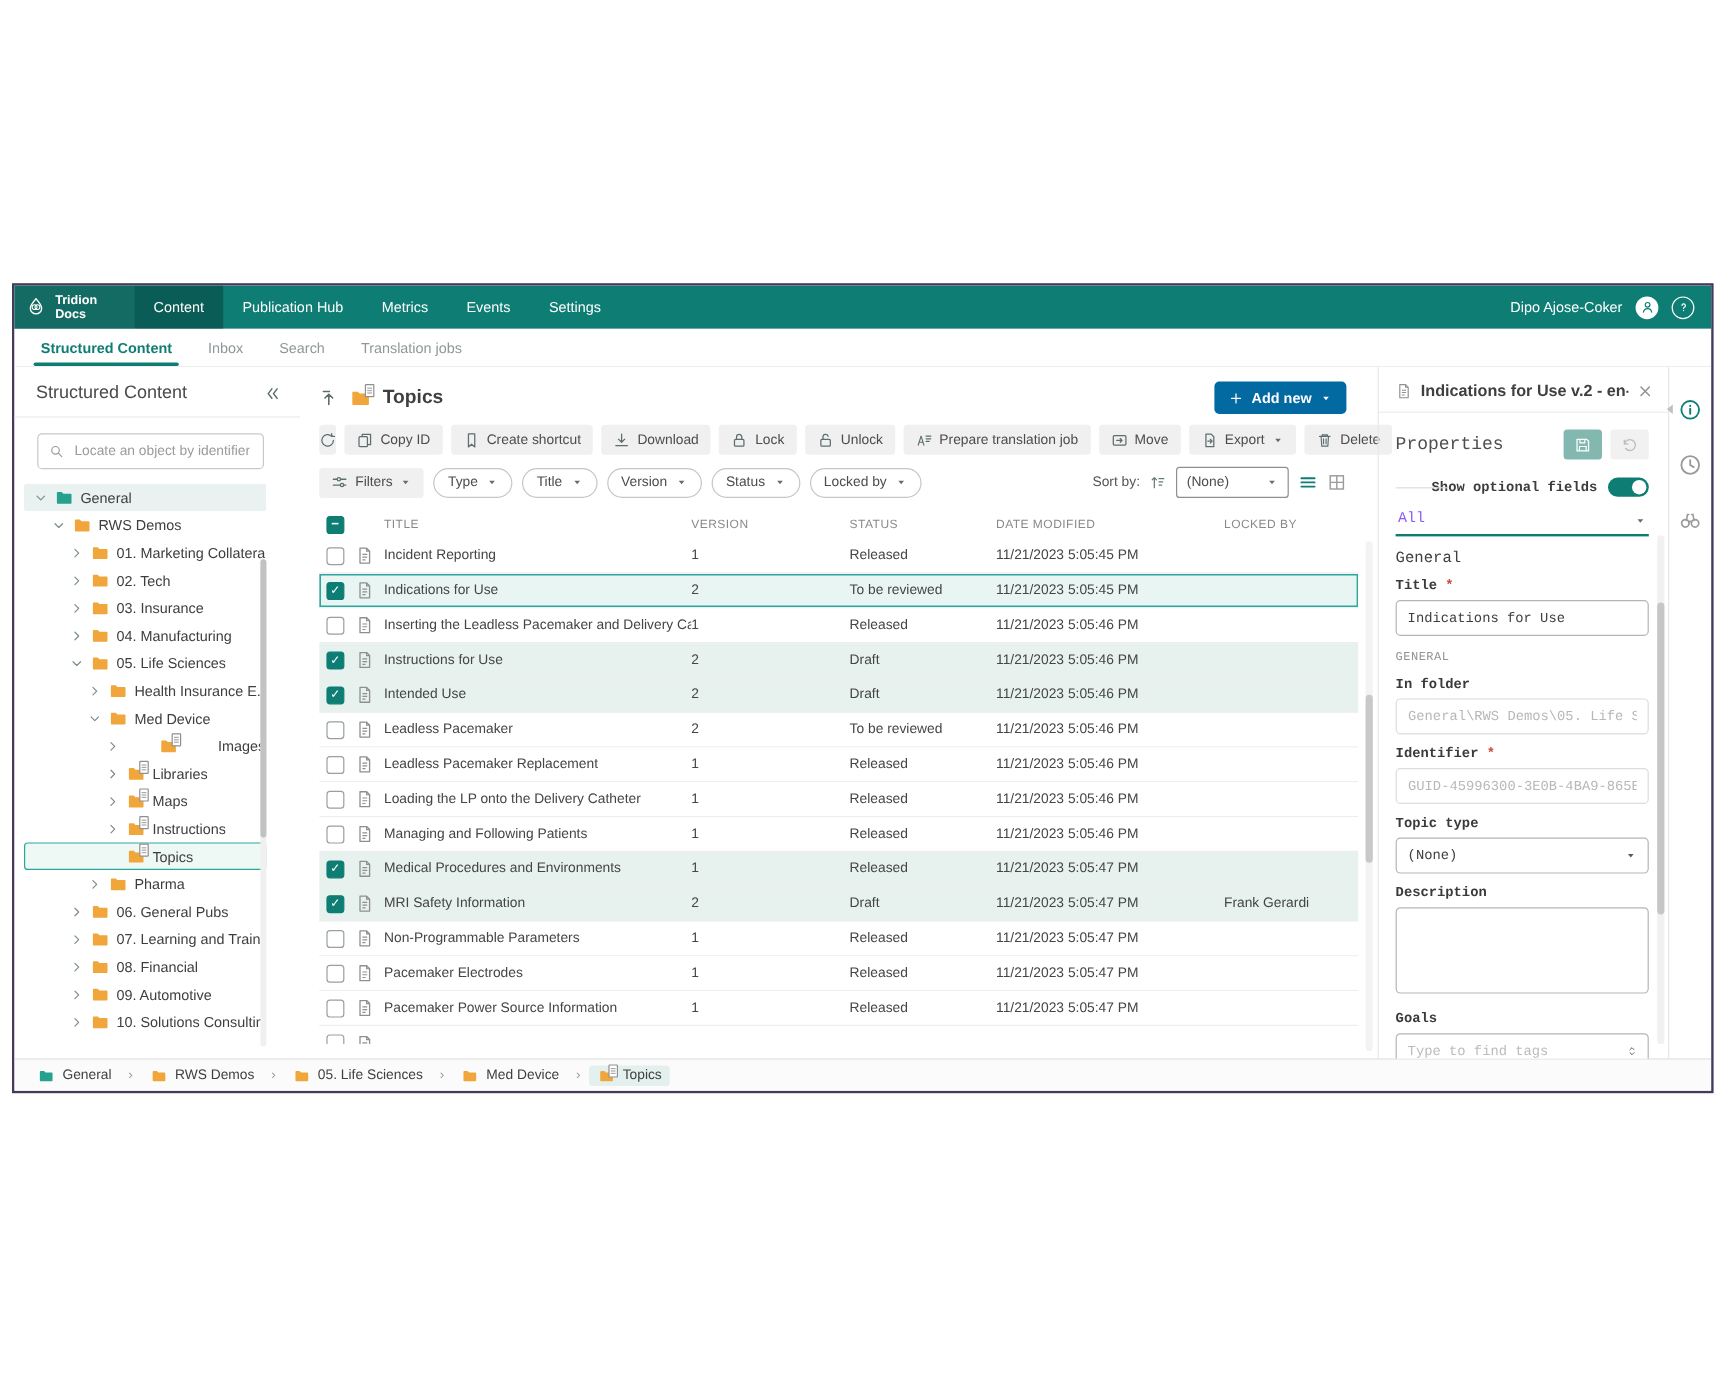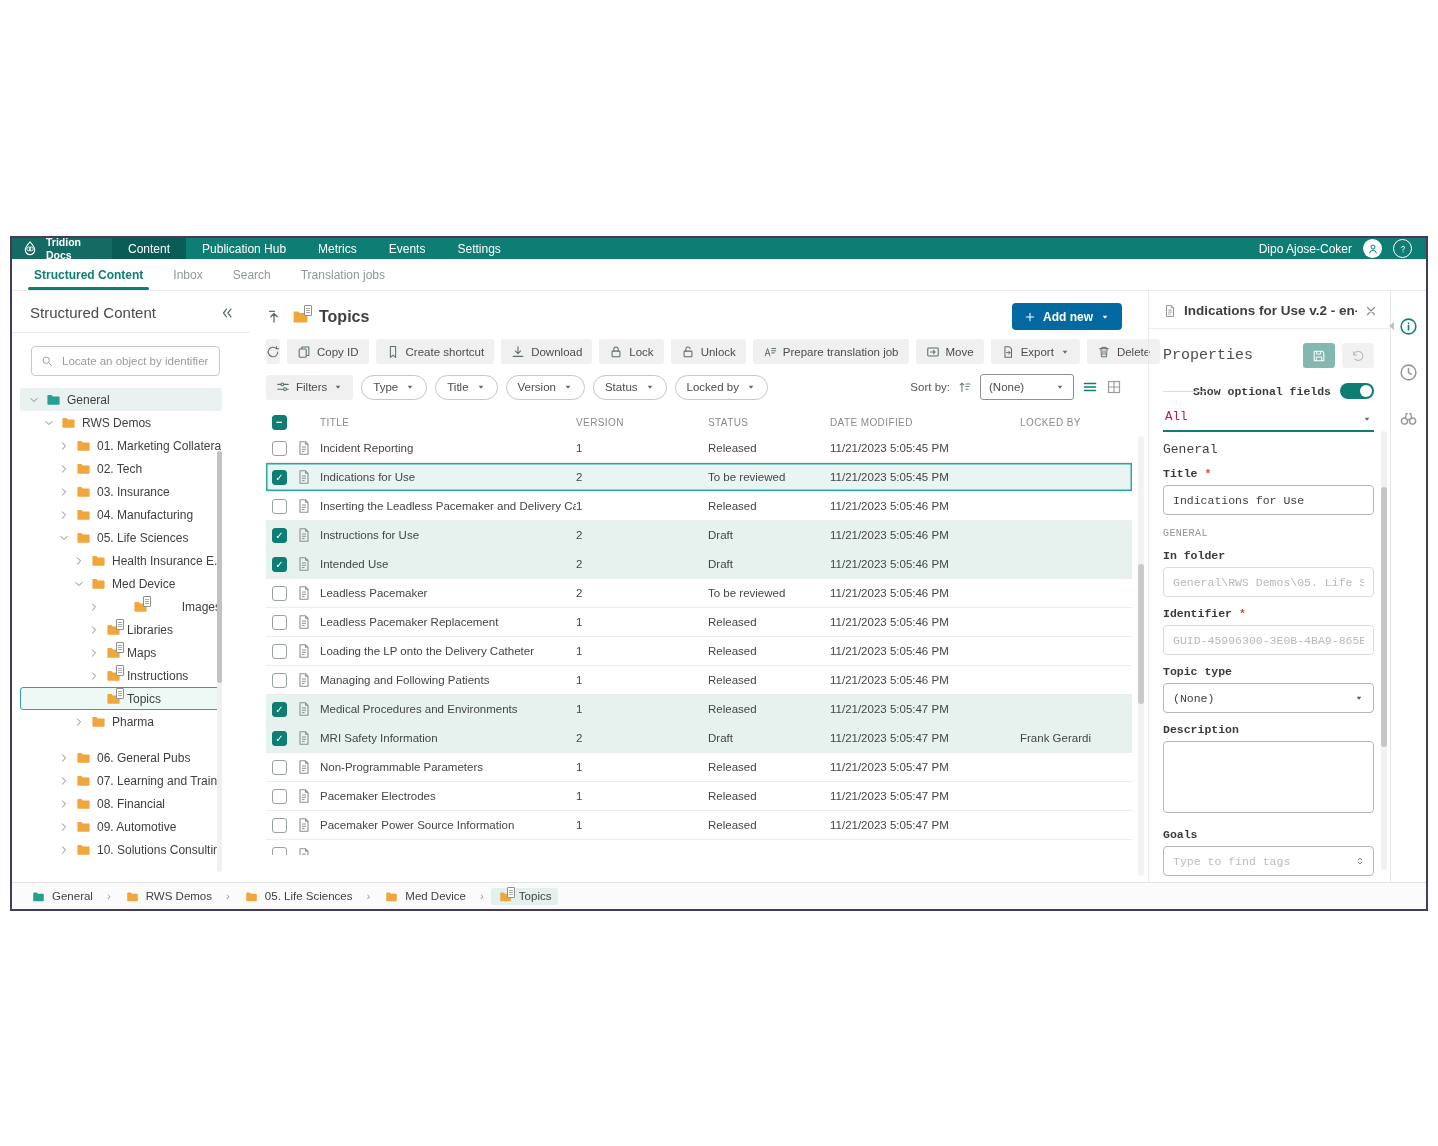--- a/index.html
+++ b/index.html
@@ -8,21 +8,21 @@
   .app{position:absolute;left:10px;top:236px;width:1418px;height:675px;border:2px solid #453a5b;display:flex;flex-direction:column;background:#fff;overflow:hidden;}
 
   
   .ic{width:14px;height:14px;display:block;flex:none;}
   .ic10{width:10px;height:10px;display:block;flex:none;}
   .ic12{width:12px;height:12px;display:block;flex:none;}
   .ic16{width:16px;height:16px;display:block;flex:none;}
   .ic18{width:18px;height:18px;display:block;flex:none;}
 
   
-  .navbar{height:21px;background:#0e7d74;color:#fff;display:flex;align-items:stretch;flex:none;}
+  .navbar{height:36px;background:#0e7d74;color:#fff;display:flex;align-items:stretch;flex:none;}
   .brand{width:100px;background:#136b63;display:flex;align-items:center;gap:7px;padding:0 9px;flex:none;}
   .brand-text{font-size:10.5px;line-height:1.15;font-weight:700;}
   .nav-tabs{display:flex;align-items:stretch;}
   .nav-tab{display:flex;align-items:center;padding:0 16px;font-size:12px;cursor:pointer;}
   .nav-tab.active{background:#0a5d56;}
   .nav-right{margin-left:auto;display:flex;align-items:center;gap:11px;padding-right:14px;}
   .nav-user{font-size:12px;}
   .nav-circle{width:19px;height:19px;border-radius:50%;display:flex;align-items:center;justify-content:center;color:#fff;}
   .nav-circle.filled{background:#fff;color:#0e7d74;}
   .nav-circle.ring{border:1.3px solid #fff;}
@@ -110,21 +110,21 @@
   .p-body{flex:1;min-height:0;padding:8px 16px 8px 14px;overflow:hidden;font-family:Liberation Mono, monospace;}
   .props-row{display:flex;align-items:center;margin:6px 0 2px;}
   .props-title{font-size:15px;color:#4e4e4e;flex:1;}
   .btn-save{width:32px;height:25px;border:none;border-radius:3px;background:#83b8b1;color:#fff;display:flex;align-items:center;justify-content:center;cursor:pointer;}
   .btn-undo{width:32px;height:25px;border:none;border-radius:3px;background:#f1f1f1;color:#bdbdbd;display:flex;align-items:center;justify-content:center;margin-left:7px;cursor:pointer;}
   .optional-row{display:flex;align-items:center;justify-content:flex-end;gap:9px;margin:15px 0 6px;position:relative;}
   .optional-row::before{content:"";position:absolute;left:0;top:50%;width:44px;height:1px;background:#ddd;}
   .optional-label{font-size:11.5px;font-weight:700;color:#3c3c3c;}
   .toggle{width:34px;height:16px;border-radius:8px;background:#0e7d74;position:relative;cursor:pointer;flex:none;}
   .toggle::after{content:"";position:absolute;right:2px;top:2px;width:12px;height:12px;border-radius:50%;background:#fff;}
-  .all-select{display:flex;align-items:flex-end;justify-content:space-between;border-bottom:2px solid #0e7d74;padding:5px 2px 6px;font-size:12.5px;color:#be185d;margin-bottom:8px;cursor:pointer;}
+  .all-select{display:flex;align-items:flex-end;justify-content:space-between;border-bottom:2px solid #0e7d74;padding:5px 2px 6px;font-size:12.5px;color:#8b5cf6;margin-bottom:8px;cursor:pointer;}
   .sec-h{font-size:13px;color:#3f3f3f;margin:10px 0 2px;}
   .f-label{font-size:11.5px;font-weight:700;color:#3a3a3a;margin:10px 0 5px;}
   .req{color:#cf4b41;}
   .f-input{width:100%;height:30px;border:1px solid #b5b5b5;border-radius:4px;padding:0 9px;font-size:11.5px;color:#3f3f3f;font-family:inherit;background:#fff;}
   .f-input:disabled{border-color:#dcdcdc;color:#b8b8b8;}
   .caps{font-size:10px;color:#939393;letter-spacing:.4px;margin:13px 0 0;}
   .f-select{width:100%;height:30px;border:1px solid #b5b5b5;border-radius:4px;padding:0 9px;font-size:11.5px;color:#3f3f3f;display:flex;align-items:center;justify-content:space-between;cursor:pointer;}
   .f-select .ic10{color:#5a5a5a;}
   textarea.f-input{height:72px;padding:6px 9px;resize:none;}
   .goals-wrap{position:relative;}
@@ -506,21 +506,21 @@
     <span class="chev">
               <svg class="ic10">
                 <use href="#i-chev"></use>
               </svg>
             </span>
     <span class="tico folder-orange"><svg>
                 <use href="#i-folder"></use>
               </svg></span>
     <span class="tlabel">Pharma</span>
   </div>
-          <div class="titem" style="padding-left: 36px; margin-top: 13px;">
+          <div class="titem" style="padding-left: 36px;">
     <span class="chev">
               <svg class="ic10">
                 <use href="#i-chev"></use>
               </svg>
             </span>
     <span class="tico folder-orange"><svg>
                 <use href="#i-folder"></use>
               </svg></span>
     <span class="tlabel">06. General Pubs</span>
   </div>

